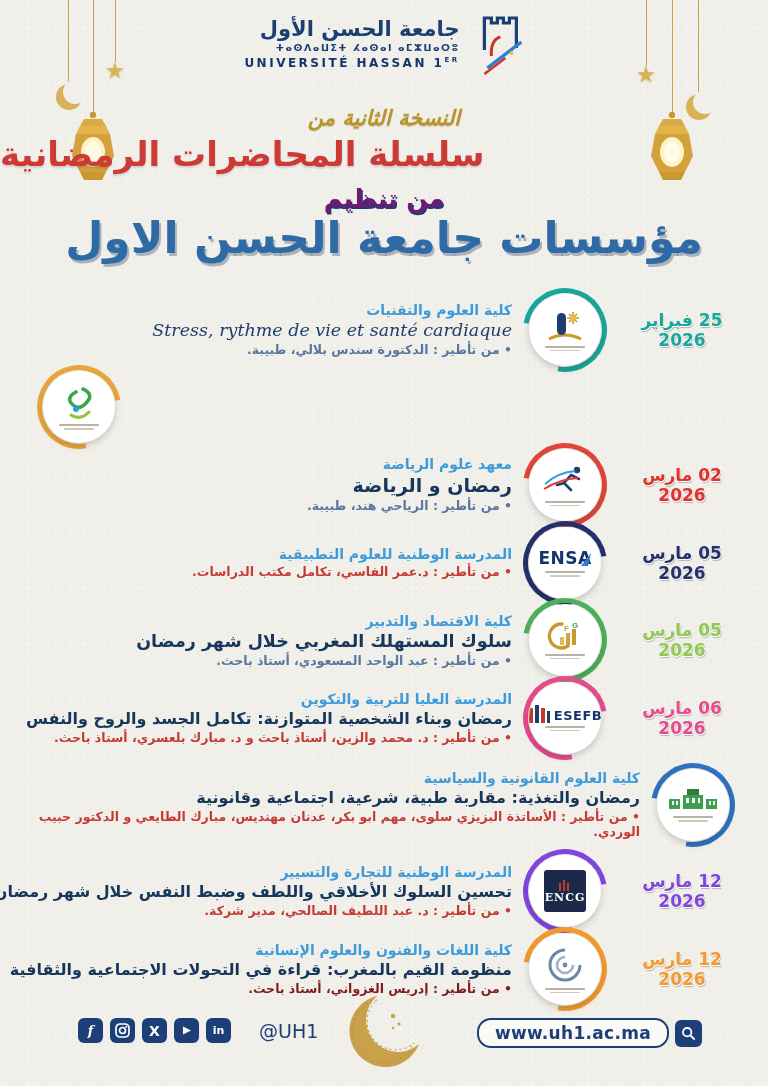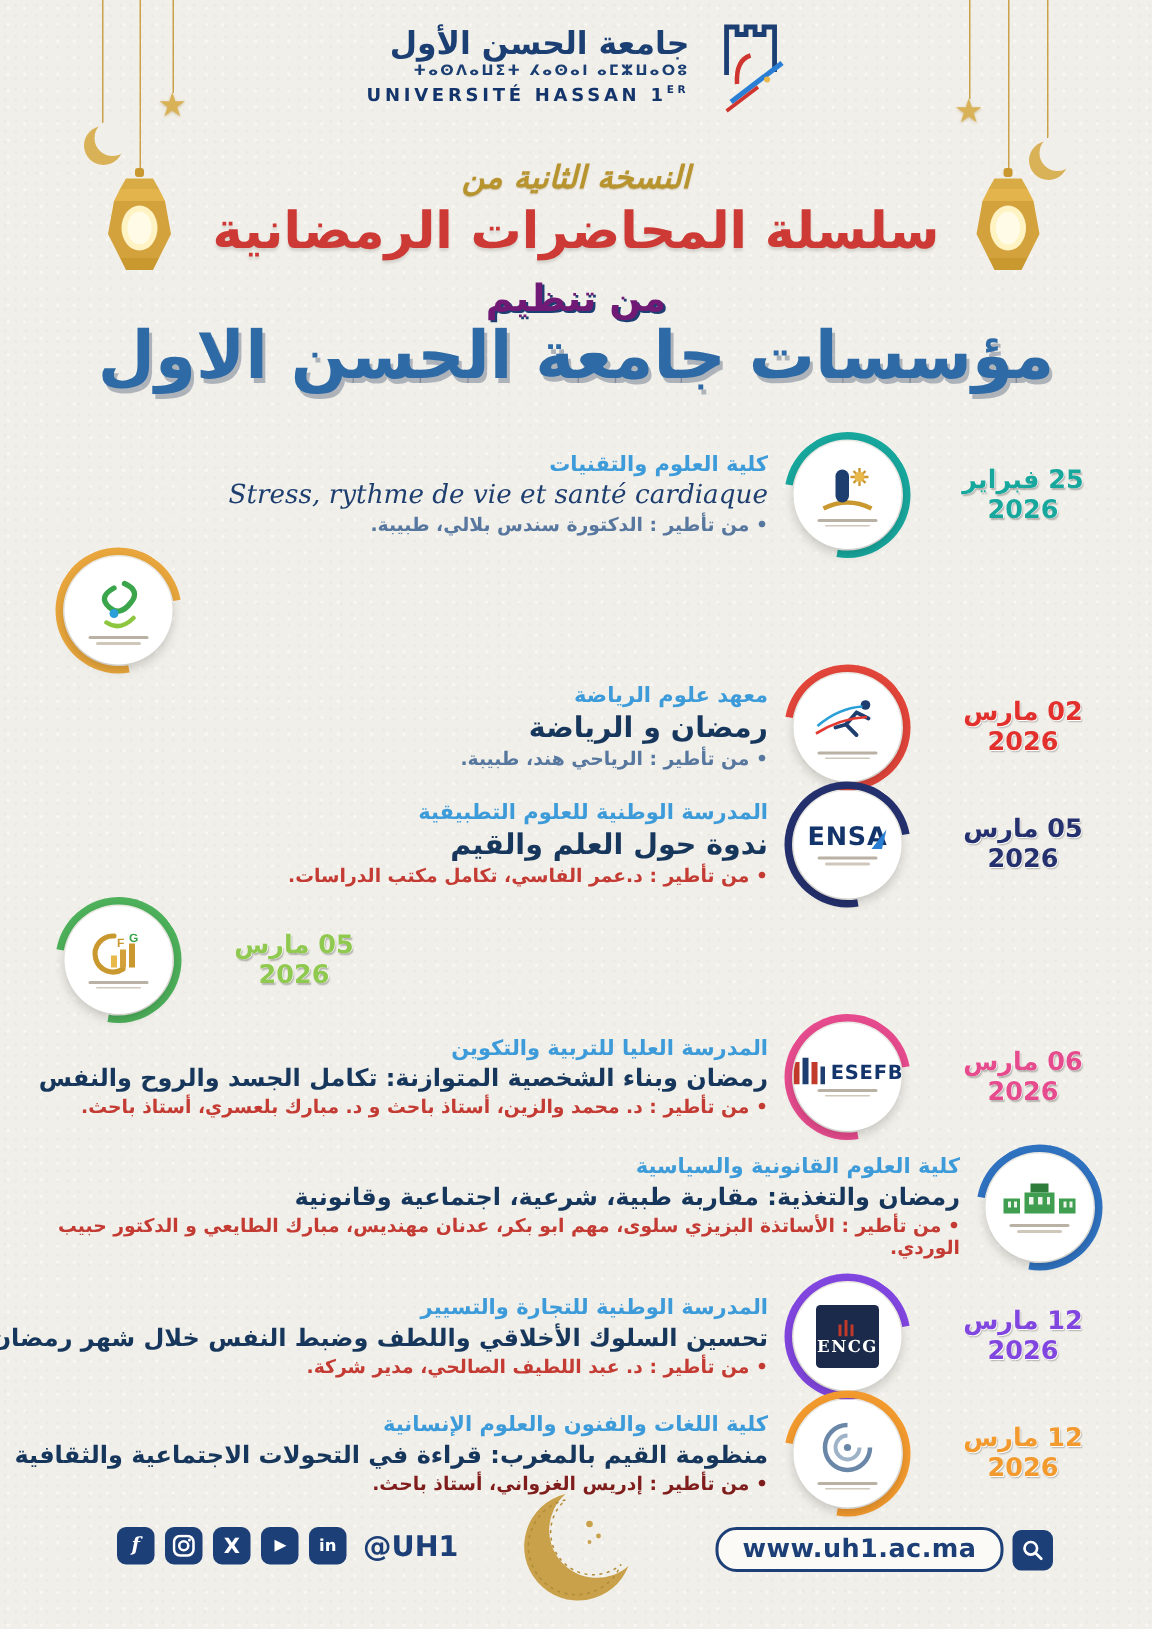--- a/index.html
+++ b/index.html
@@ -31,21 +31,21 @@
   .deco-star{position:absolute;color:#d9b257;font-size:22px;text-shadow:0 1px 2px rgba(160,120,30,.4);}
   .deco-crescent{position:absolute;width:26px;height:26px;}
   .deco-crescent:before{content:"";position:absolute;inset:0;border-radius:50%;background:#d9b257;}
   .deco-crescent:after{content:"";position:absolute;top:-4px;left:7px;width:24px;height:24px;border-radius:50%;background:#f1efe9;}
   .lantern{position:absolute;width:46px;height:70px;}
 
   
   .t-edition{position:absolute;top:106px;left:0;right:0;text-align:center;
     font-size:21px;font-weight:bold;color:#b8942f;
     font-style:italic;text-shadow:0 1px 1px rgba(120,90,20,.3);}
-  .t-main{position:absolute;top:134px;left:0;right:0;text-align:center;
+  .t-main{position:absolute;top:134px;left:0;right:0;text-align:left;
     font-size:34px;font-weight:800;color:#cd3a35;letter-spacing:.5px;
     text-shadow:0 2px 2px rgba(0,0,0,.12);}
   .t-org-by{position:absolute;top:184px;left:0;right:0;text-align:center;
     font-size:25px;font-weight:800;color:#701a75;
     text-shadow:1.5px 1.5px 0 #1c3f73;}
   .t-organizer{position:absolute;top:212px;left:0;right:0;text-align:center;
     font-size:44px;font-weight:800;color:#2e6aa5;
     text-shadow:2px 3px 0 rgba(20,40,80,.3);}
 
   
@@ -78,21 +78,21 @@
   .ev-date{width:128px;flex:none;text-align:center;direction:rtl;
     font-size:17px;font-weight:800;letter-spacing:.3px;
     text-shadow:.5px .5px 0 #fff,1px 1.5px 1px rgba(0,0,0,.25);}
 
   
   .footer{position:absolute;left:0;right:0;bottom:18px;height:64px;}
   .socials{position:absolute;left:78px;top:14px;display:flex;align-items:center;gap:7px;}
   .soc{width:25px;height:25px;border-radius:6px;background:#1d3f77;color:#fff;
     display:flex;align-items:center;justify-content:center;font-size:13px;font-weight:bold;}
   .soc svg{display:block;}
-  .handle{font-size:19px;font-weight:700;color:#1d3f77;margin-left:4px;}
+  .handle{font-size:19px;font-weight:400;color:#1d3f77;margin-left:21px;}
   .foot-crescent{position:absolute;left:50%;transform:translateX(-50%);top:-14px;}
   .web-wrap{position:absolute;right:66px;top:14px;display:flex;align-items:center;gap:6px;}
   .web-bar{border:2.5px solid #1d3f77;border-radius:14px;background:#fbfaf7;
     padding:3px 16px;font-size:17px;font-weight:800;color:#1d3f77;letter-spacing:.3px;}
   .search-btn{width:27px;height:27px;background:#1d3f77;border-radius:6px;
     display:flex;align-items:center;justify-content:center;}
 </style>
 </head>
 <body>
 
@@ -217,39 +217,43 @@
               <i></i>
               <i></i>
             </div>
           </div>
         </div>
         <div class="ev-date" dir="rtl" style="color: rgb(226, 49, 45);">02 مارس 2026</div>
       </div>
       <div class="event">
         <div class="ev-text">
           <div class="ev-inst" dir="rtl">المدرسة الوطنية للعلوم التطبيقية</div>
-          <div class="ev-title-ar" dir="rtl">ندوة حول العلم والقيم</div>
           <div class="ev-pres" dir="rtl" style="color: rgb(196, 59, 52);">• من تأطير : د.عمر الفاسي، تكامل مكتب الدراسات.</div>
         </div>
         <div class="ev-badge">
           <div class="ring ring-left" style="--c: #25316e; border-left-color: rgb(37, 49, 110); border-right-color: transparent;"></div>
           <div class="logo-circle">
             <svg width="14" height="16" viewBox="0 0 14 16" style="position:absolute;right:8px;top:24px">
               <path d="M2 15 L12 2 L9 15 Z" fill="#2a7fd4"></path>
             </svg>
             <span class="lg-txt" style="font-size:17px">ENSA</span>
             <div class="cap">
               <i></i>
               <i></i>
             </div>
           </div>
         </div>
         <div class="ev-date" dir="rtl" style="color: rgb(37, 49, 110);">05 مارس 2026</div>
       </div>
       <div class="event">
+        <div class="ev-text">
+          <div class="ev-inst" dir="rtl">كلية الاقتصاد والتدبير</div>
+          <div class="ev-title-ar" dir="rtl" style="font-size: 17.5px;">سلوك المستهلك المغربي خلال شهر رمضان</div>
+          <div class="ev-pres" dir="rtl" style="color: rgb(87, 119, 159);">• من تأطير : عبد الواحد المسعودي، أستاذ باحث.</div>
+        </div>
         <div class="ev-badge">
           <div class="ring ring-right" style="--c: #4db05a; border-left-color: transparent; border-right-color: rgb(77, 176, 90);"></div>
           <div class="logo-circle">
             <svg width="46" height="30" viewBox="0 0 46 30">
               <path d="M20 3 a12 12 0 1 0 6 22" fill="none" stroke="#c9982f" stroke-width="3.4" stroke-linecap="round"></path>
               <rect x="18" y="16" width="4" height="8" fill="#e8b84b"></rect>
               <rect x="24" y="12" width="4" height="12" fill="#d3a23c"></rect>
               <rect x="30" y="8" width="4" height="16" fill="#c9982f"></rect>
               <text x="22" y="10" font-size="8" font-weight="bold" fill="#c9982f" font-family="Liberation Sans">F</text>
               <text x="30" y="7" font-size="8" font-weight="bold" fill="#3aa54a" font-family="Liberation Sans">G</text>

